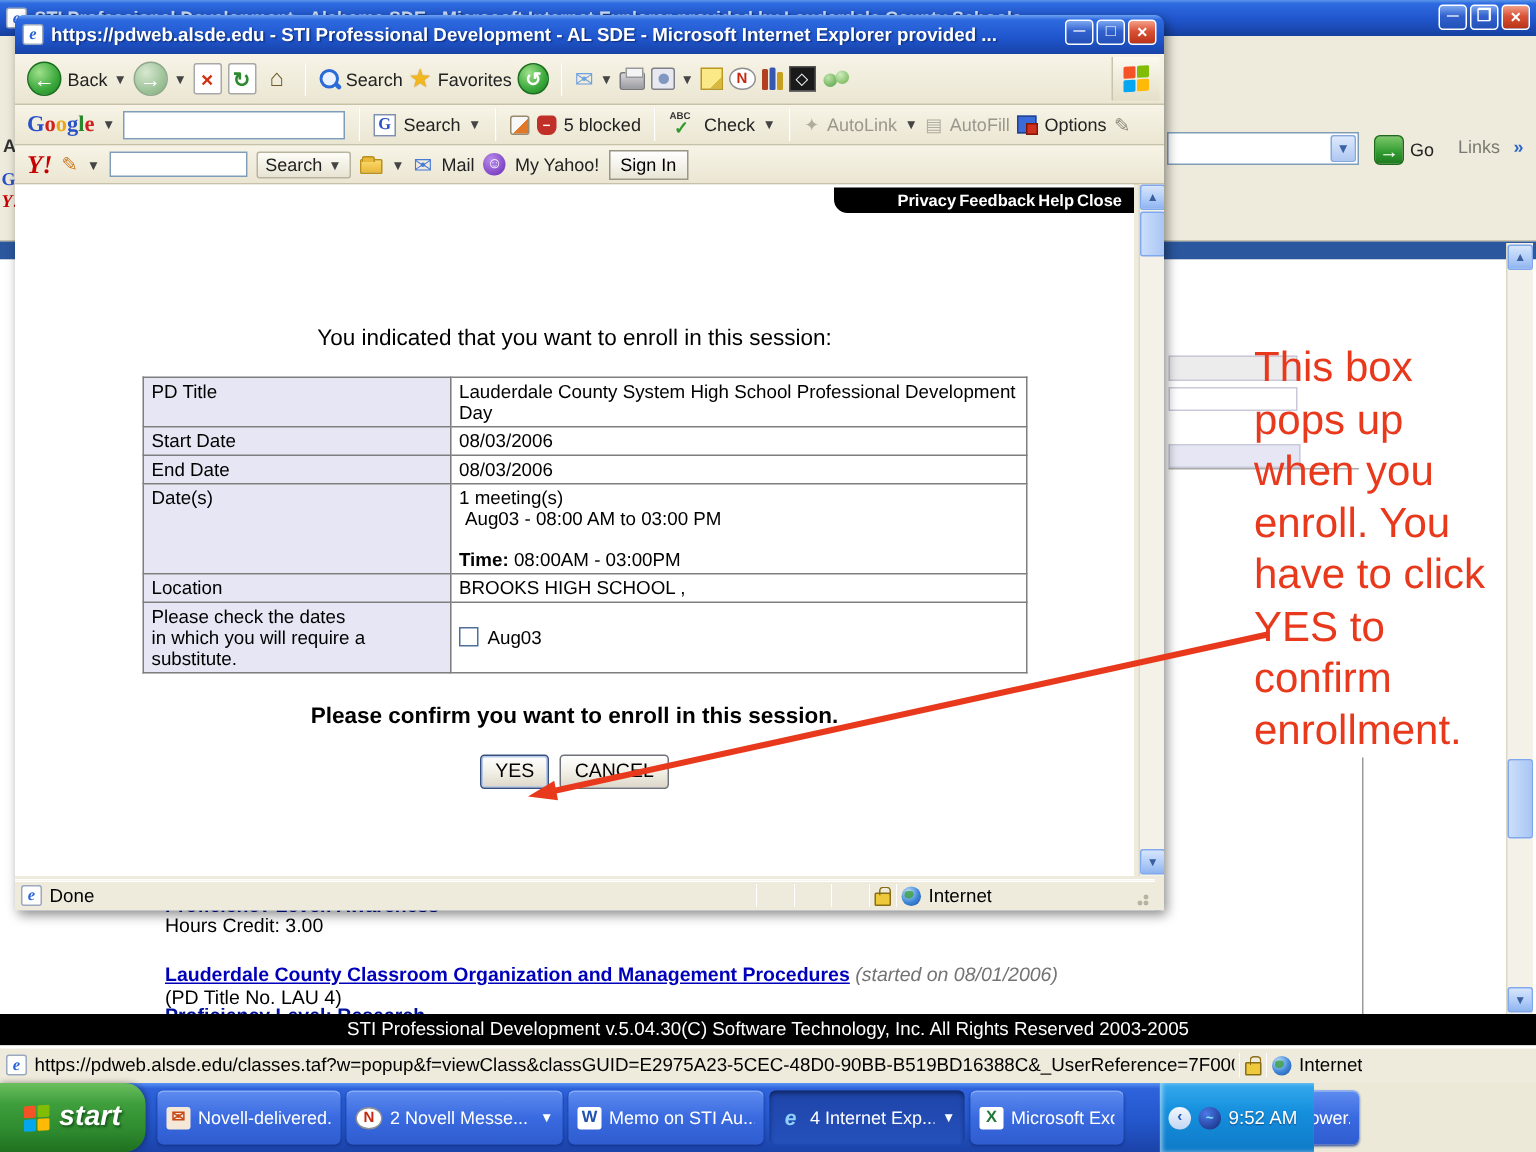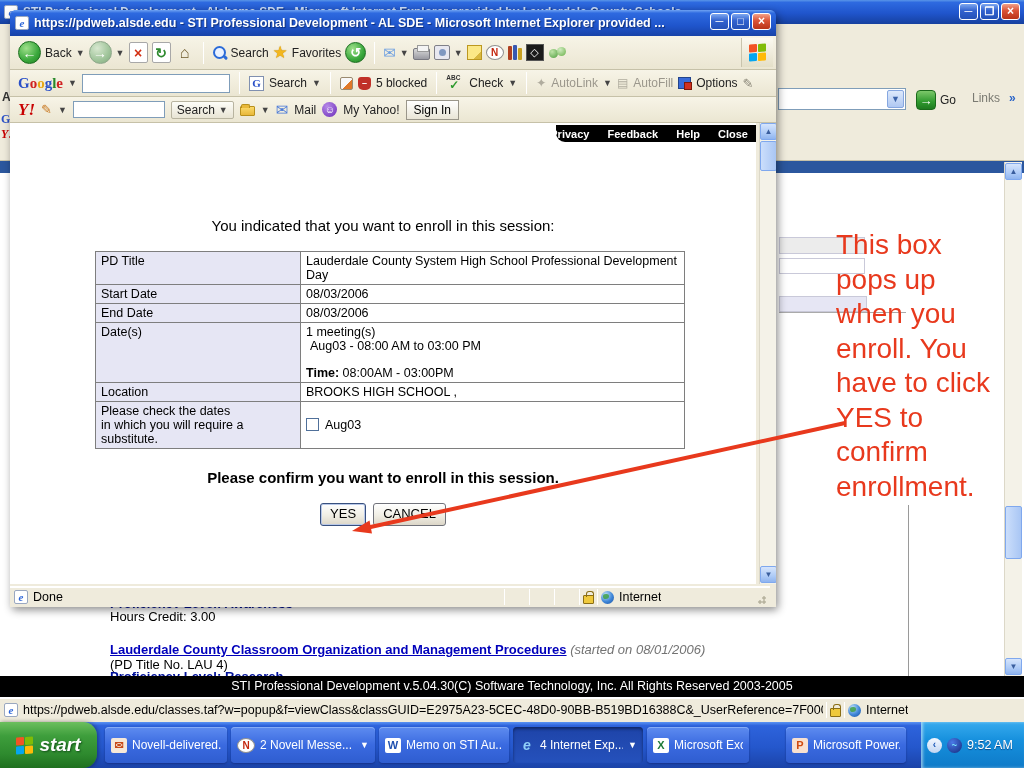--- a/index.html
+++ b/index.html
@@ -65,21 +65,21 @@
   .sdiv { width:1px; height:16px; background:#C0BBA4; border-right:1px solid #fff; margin:0 3px; }
   .lock { position:relative; display:inline-block; width:11px; height:9px; background:#EFC93C; border:1px solid #8A6E16; border-radius:1px; margin-top:4px;}
   .lock::before { content:""; position:absolute; left:1.5px; top:-5px; width:6px; height:5px;
     border:1.5px solid #8A6E16; border-bottom:none; border-radius:3px 3px 0 0; }
   .globe { display:inline-block; width:13px; height:13px; border-radius:50%;
     background:radial-gradient(circle at 35% 30%, #C2E2F8, #3E86D8 55%, #1A4E9E); position:relative; }
   .globe::after { content:""; position:absolute; left:2px; top:3px; width:6px; height:5px;
     background:#3FA048; border-radius:50% 40% 60% 50%; opacity:.85; }
 
   
-  .taskbar { left:0; top:722px; width:1024px; height:46px; z-index:6;
+  .taskbar { left:0; top:722px; width:876px; height:46px; z-index:6;
     background:linear-gradient(180deg,#5A93F4 0%,#2E63DC 8%,#2457CC 55%,#1B43A8 100%); }
   .start-btn { position:absolute; left:0; top:0; width:97px; height:46px; border-radius:0 14px 14px 0;
     background:linear-gradient(180deg,#6CBF5E 0%,#3E9E3C 30%,#2E8A2E 70%,#1F701F 100%);
     box-shadow:1px 0 4px rgba(0,0,0,.4); display:flex; align-items:center; justify-content:center; gap:6px; }
   .start-label { color:#fff; font:bold italic 19px "Liberation Sans",sans-serif; text-shadow:1px 1px 2px #14501A; }
   .winflag { display:inline-grid; grid-template-columns:8px 8px; grid-template-rows:8px 8px; gap:1px; transform:skewY(-4deg); }
   .winflag i { border-radius:1px; }
   .winflag .r{background:#F35325} .winflag .g{background:#81BC06} .winflag .b{background:#05A6F0} .winflag .y{background:#FFBA08}
   .task-item { position:absolute; top:5px; height:36px; border-radius:4px;
     background:linear-gradient(180deg,#5E8CF0,#3A6AE0 50%,#2F5DD0); box-shadow:inset 0 1px 0 #86ACF6, 0 1px 2px #16328A;
@@ -173,21 +173,21 @@
   .yinput { width:92px; height:17px; background:#fff; border:1px solid #7F9DB9; }
   .ybtnish { display:inline-flex; align-items:center; gap:4px; padding:1px 5px; border:1px solid #B8B4A0; border-radius:2px; background:linear-gradient(#FDFDF8,#E8E4D4); }
   .folder { position:relative; display:inline-block; width:15px; height:10px; background:linear-gradient(#FBD96A,#E8B83A); border:1px solid #B8901C; border-radius:1px; margin-top:3px; }
   .folder::before { content:""; position:absolute; left:0; top:-3px; width:7px; height:3px; background:#E8B83A; border:1px solid #B8901C; border-bottom:none; border-radius:2px 2px 0 0; }
   .ysmile { display:inline-flex; align-items:center; justify-content:center; width:15px; height:15px; border-radius:50%;
     background:radial-gradient(circle at 35% 30%,#B78AE8,#6A2AB8); color:#fff; font-size:10px; }
   .signin { padding:2px 7px; border:1px solid #9A968A; background:linear-gradient(#FFFFFF,#E9E5D6); font:12px "Liberation Sans",sans-serif; }
 
   .pp-content { position:absolute; left:0; top:87px; width:746px; height:461px; background:#fff; overflow:hidden; }
   .privacy-bar { position:absolute; left:546px; top:2px; width:200px; height:17px; background:#000;
-    border-radius:0 0 0 9px; display:flex; align-items:center; justify-content:flex-end; gap:18px; padding:0 8px;
+    border-radius:0 0 0 9px; display:flex; align-items:center; justify-content:flex-end; gap:2px; padding:0 8px;
     color:#fff; font:bold 11px "Liberation Sans",sans-serif; }
   .pc-heading { position:absolute; left:28px; top:38px; font:bold 17px "Liberation Sans",sans-serif; color:#000; }
   .pc-intro { position:absolute; left:0; top:94px; width:746px; text-align:center; font:15px "Liberation Sans",sans-serif; color:#000; }
 
   table.enroll { position:absolute; left:85px; top:128px; width:590px; border-collapse:collapse; font:12.5px "Liberation Sans",sans-serif; }
   table.enroll td { border:1px solid #7E7E7E; padding:2px 5px; vertical-align:top; color:#000; }
   td.lbl { width:205px; background:#E6E6F4; }
   .tval .tm { font-weight:bold; }
   .cbx { display:inline-block; width:13px; height:13px; background:#fff; border:1px solid #50709A; vertical-align:-2px; margin-right:6px; }
 

